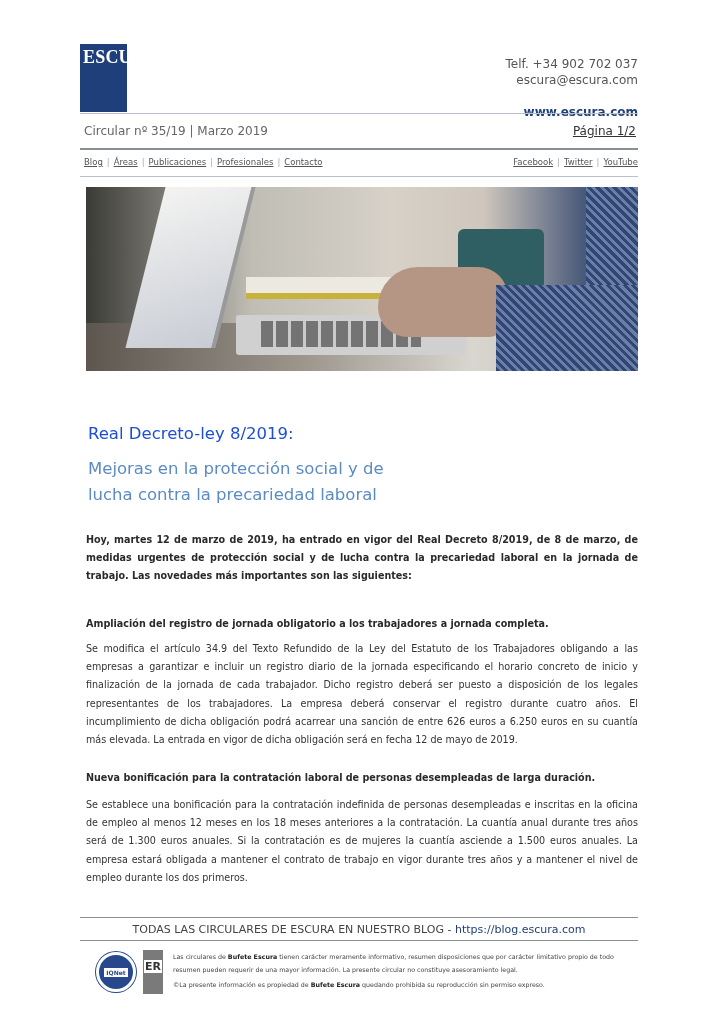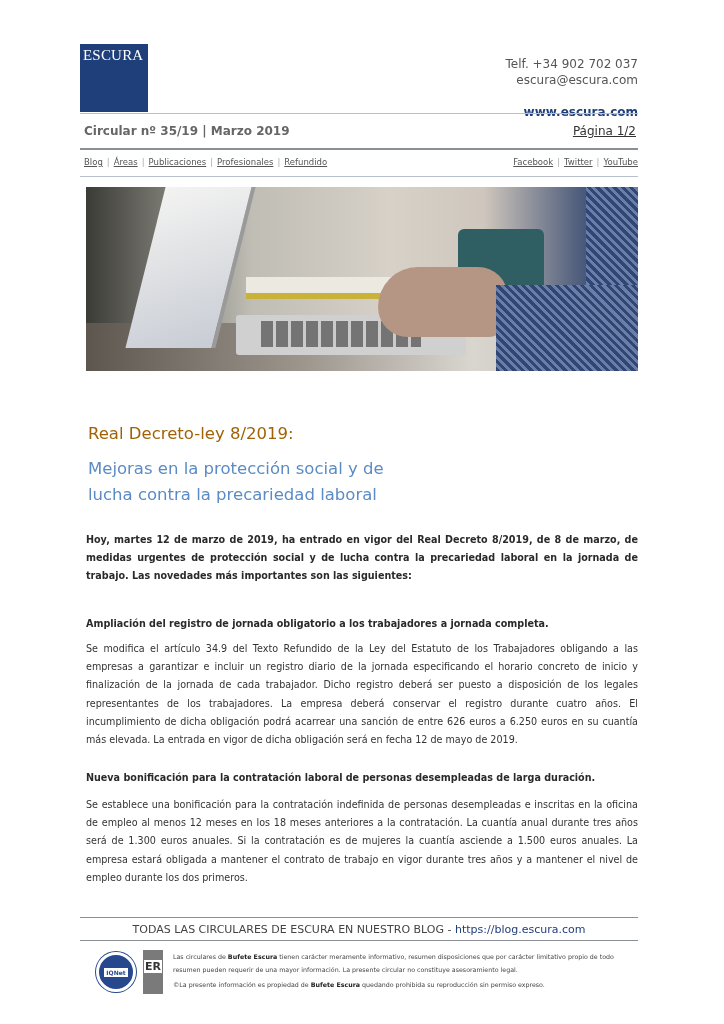--- a/index.html
+++ b/index.html
@@ -1,39 +1,40 @@
 <!DOCTYPE html>
 <html><head>
 <meta charset="utf-8">
 <style>
   * { box-sizing: border-box; margin: 0; padding: 0; }
   html, body { width: 724px; height: 1024px; background: #ffffff; overflow: hidden; }
   body { position: relative; font-family: "DejaVu Sans", sans-serif; color: #222; }
 
   .logo {
-    position: absolute; left: 80px; top: 44px; width: 68px; height: 68px;
+    position: absolute; left: 80px; top: 44px; width: 47px; height: 68px;
     background: #1f3f7a; color: #fff;
-    font-family: "Liberation Serif", serif; font-size: 15px; letter-spacing: 0.2px;
+    font-family: "Liberation Serif", serif; font-size: 18px; letter-spacing: 0.2px;
     padding: 3px 0 0 3px;
+    font-weight: bold;
   }
   .contact {
     position: absolute; right: 86px; top: 56px; text-align: right;
     font-family: "DejaVu Sans", sans-serif; font-size: 12px; line-height: 16px; color: #555;
   }
   .contact .web { color: #1f3f7a; font-weight: bold; margin-top: 16px; }
 
   .rule { position: absolute; left: 80px; width: 558px; height: 1px; background: #b8c0cc; }
   .rule.dark { background: #8a8f96; height: 2px; }
 
   .circ-bar {
     position: absolute; left: 84px; top: 124px; width: 552px;
     display: flex; justify-content: space-between;
     font-size: 12px; color: #555;
   }
-  .circ-bar .circ { font-weight: bold; color: #666; }
+  .circ-bar .circ { font-weight: normal; color: #666; }
   .circ-bar .page { color: #333; text-decoration: underline; }
 
   .nav {
     position: absolute; left: 84px; top: 157px; width: 554px;
     display: flex; justify-content: space-between; font-size: 8.5px; color: #555;
   }
   .nav a { color: #555; text-decoration: underline; cursor: pointer; }
   .nav .sep { color: #aaa; margin: 0 4px; }
 
   .hero {
@@ -44,21 +45,21 @@
   .hero .screen { position: absolute; left: 60px; top: -4px; width: 90px; height: 165px; background: linear-gradient(160deg,#f4f4f2,#c8ccd4); transform: skewX(-14deg); border-right: 4px solid #9a9a9a; }
   .hero .keyboard { position: absolute; left: 150px; top: 128px; width: 230px; height: 40px; background: #d0d0d0; border-radius: 3px; }
   .hero .keys { position: absolute; left: 175px; top: 134px; width: 160px; height: 26px; background: repeating-linear-gradient(90deg,#555 0 12px,#c9c9c9 12px 15px); opacity: .75; }
   .hero .mug { position: absolute; left: 372px; top: 42px; width: 86px; height: 70px; background: #2f5f63; border-radius: 6px; }
   .hero .book { position: absolute; left: 160px; top: 90px; width: 150px; height: 22px; background: #ece9e1; border-bottom: 6px solid #c9b23a; }
   .hero .hand { position: absolute; left: 292px; top: 80px; width: 130px; height: 70px; background: #b59584; border-radius: 40px 30px 20px 30px; }
   .hero .sleeve { position: absolute; left: 410px; top: 98px; width: 142px; height: 86px; background: repeating-linear-gradient(45deg,#2f4676 0 3px,#6a7ea6 3px 6px); }
   .hero .arm { position: absolute; left: 500px; top: 0; width: 52px; height: 110px; background: repeating-linear-gradient(45deg,#2f4676 0 3px,#6a7ea6 3px 6px); }
 
   .title1 {
-    position: absolute; left: 88px; top: 424px; font-size: 16.5px; color: #a16207;
+    position: absolute; left: 88px; top: 424px; font-size: 16.5px; color: #1d4ed8;
   }
   .title2 {
     position: absolute; left: 88px; top: 456px; width: 330px; font-size: 16.5px; line-height: 26px; color: #5b8bc4;
   }
 
   .para {
     position: absolute; left: 86px; width: 552px; font-size: 9.6px; line-height: 18.2px;
     text-align: justify; color: #333;
   }
   .para.bold { font-weight: bold; color: #2a2a2a; }
@@ -104,21 +105,21 @@
 
 <div class="circ-bar">
   <span class="circ">Circular nº 35/19 | Marzo 2019</span>
   <span class="page">Página 1/2</span>
 </div>
 
 <div class="rule dark" style="top:148px"></div>
 
 <div class="nav">
   <div>
-    <a>Blog</a><span class="sep">|</span><a>Áreas</a><span class="sep">|</span><a>Publicaciones</a><span class="sep">|</span><a>Profesionales</a><span class="sep">|</span><a>Refundido</a>
+    <a>Blog</a><span class="sep">|</span><a>Áreas</a><span class="sep">|</span><a>Publicaciones</a><span class="sep">|</span><a>Profesionales</a><span class="sep">|</span><a>Contacto</a>
   </div>
   <div>
     <a>Facebook</a><span class="sep">|</span><a>Twitter</a><span class="sep">|</span><a>YouTube</a>
   </div>
 </div>
 
 <div class="rule" style="top:176px"></div>
 
 <div class="hero">
   <div class="desk"></div>

